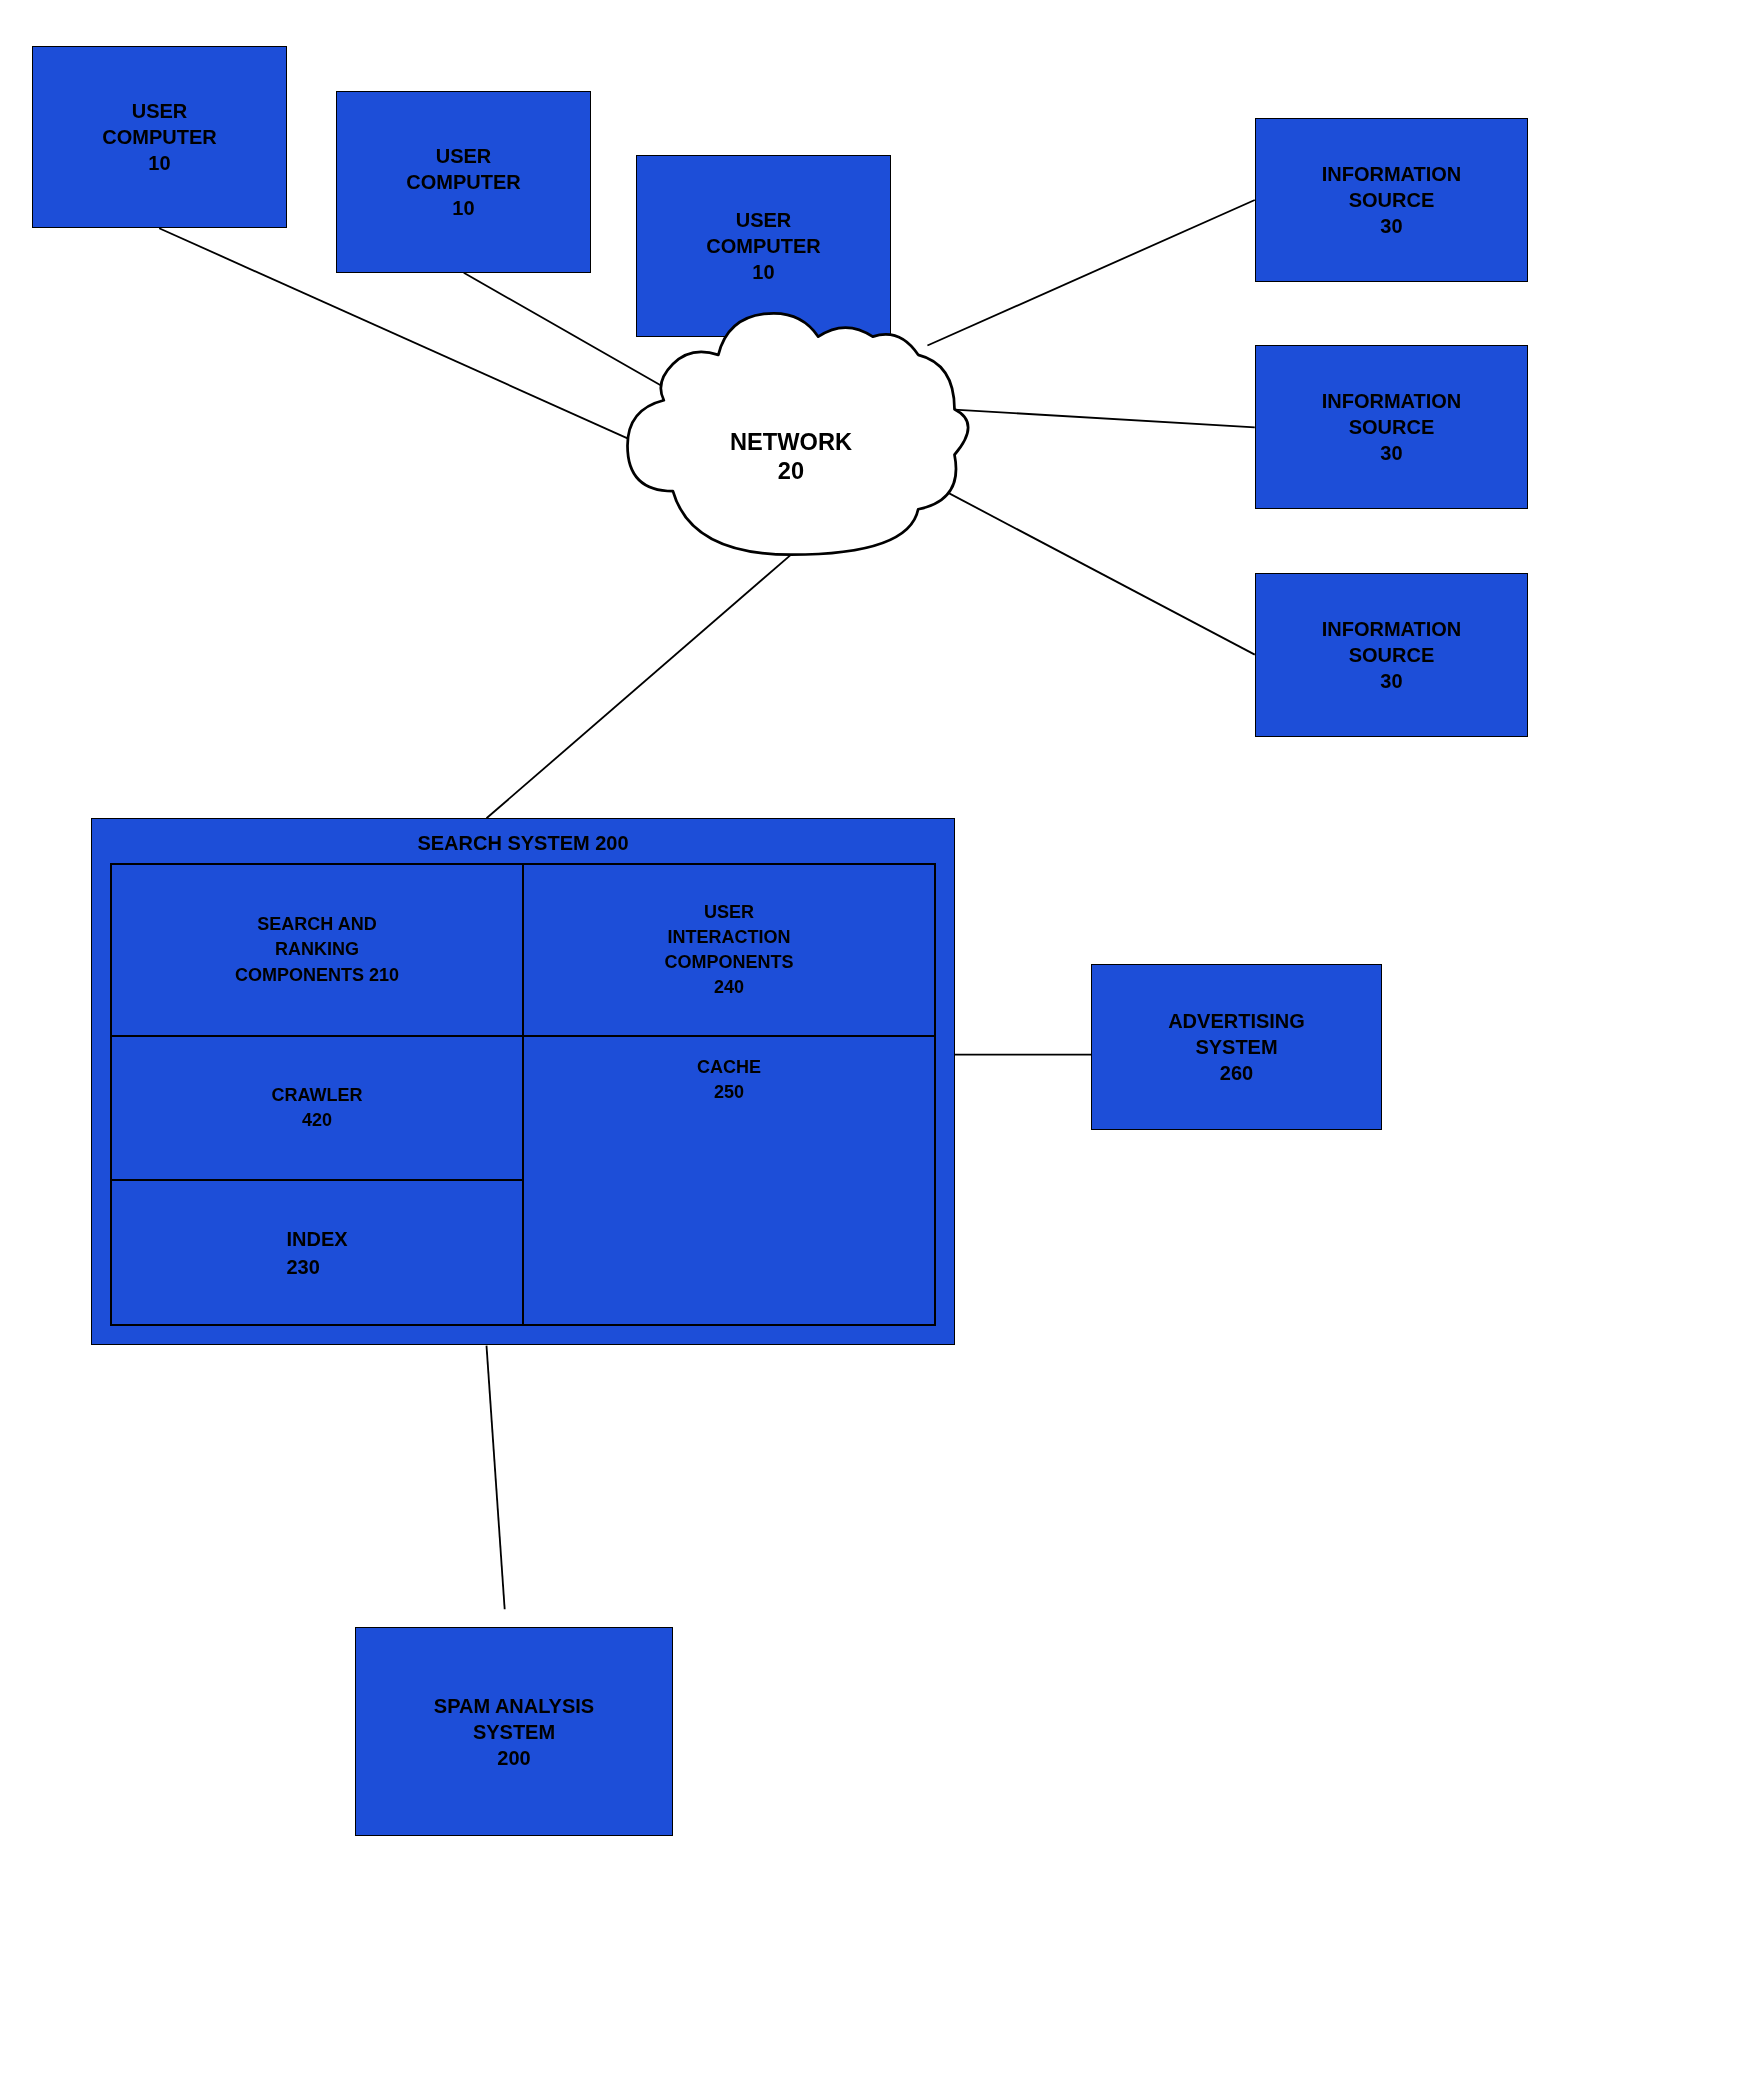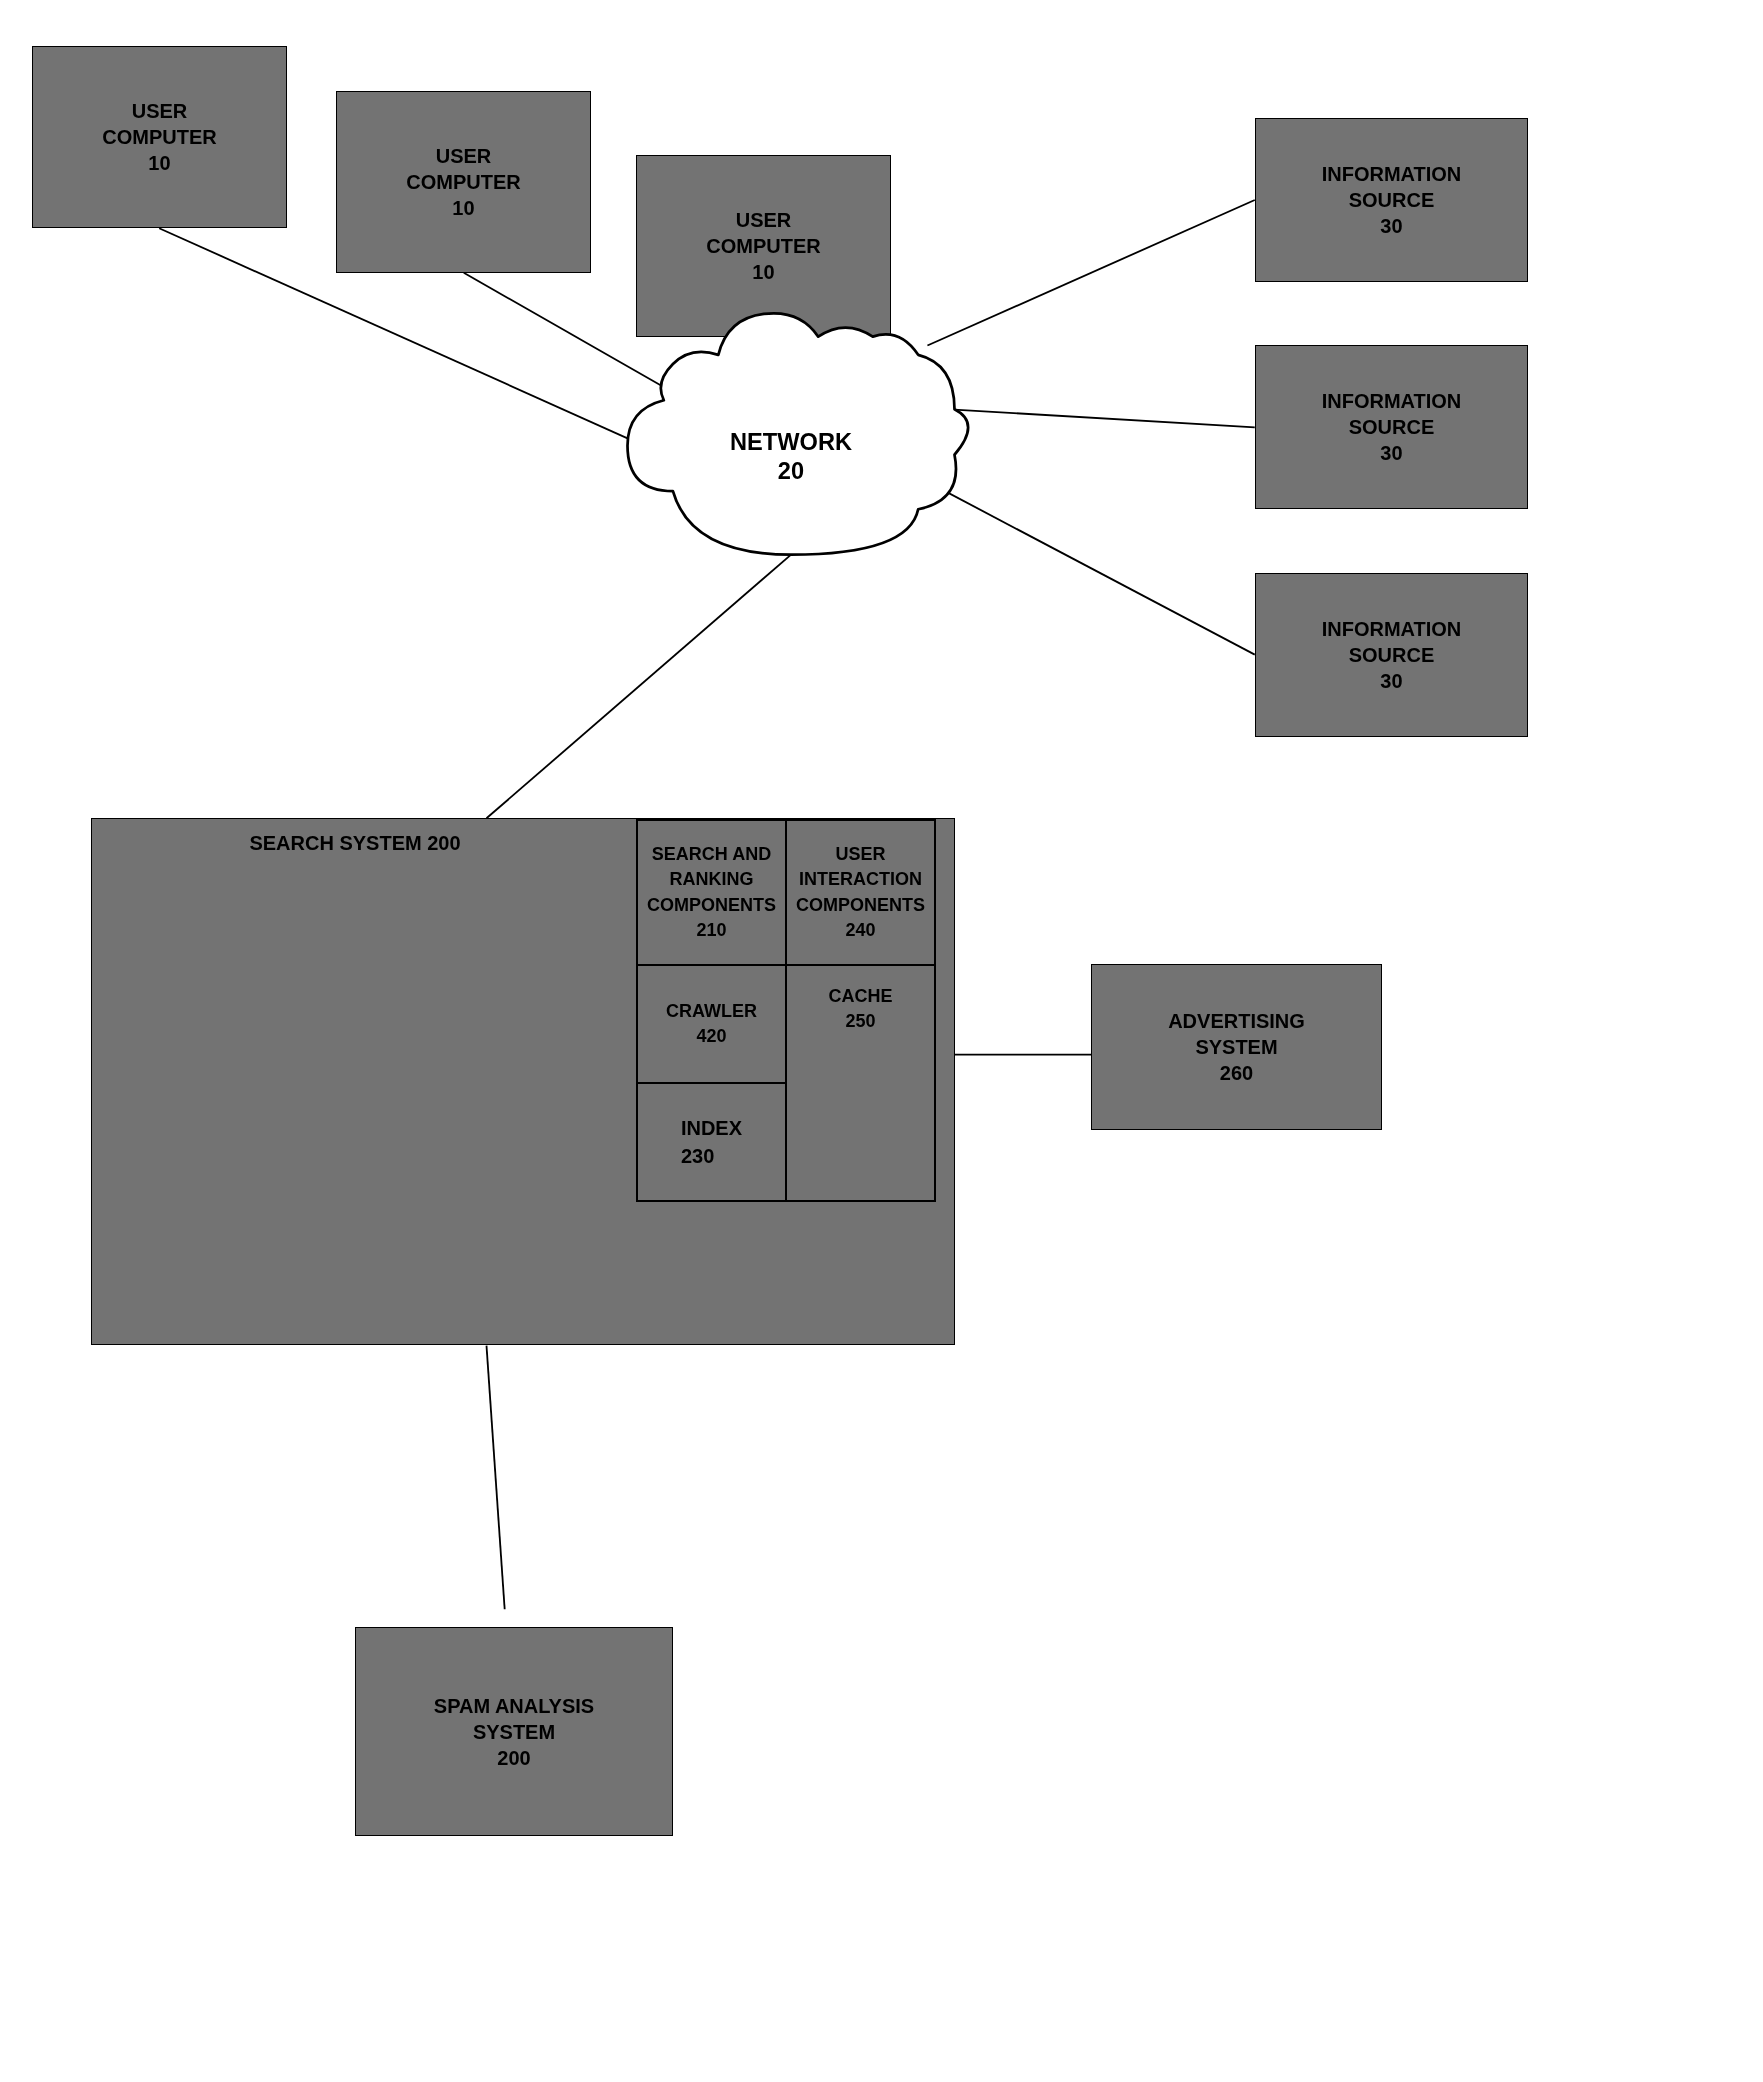--- a/index.html
+++ b/index.html
@@ -12,21 +12,21 @@
       overflow: hidden;
     }
     .diagram-container {
       position: relative;
       width: 1764px;
       height: 2083px;
     }
     .box {
       position: absolute;
       border: 1.8px solid #000;
-      background: #737373;
+      background: #1d4ed8;
       display: flex;
       align-items: center;
       justify-content: center;
       text-align: center;
       font-size: 20px;
       font-weight: bold;
       line-height: 1.3;
       padding: 9px;
     }
     svg.connector {
@@ -126,21 +126,21 @@
         Q 420 175 390 210
         Q 400 260 350 270
         Q 340 320 210 320
         Z
       " stroke-linejoin="round"></path>
     </g>
     <text x="210" y="205" text-anchor="middle" font-size="26" font-weight="bold" fill="black" font-family="Arial">NETWORK</text>
     <text x="210" y="237" text-anchor="middle" font-size="26" font-weight="bold" fill="black" font-family="Arial">20</text>
   </svg>
 
-  <div class="box" style="left:91px; top:818px; width:864px; height:527px; align-items:flex-start; justify-content:flex-start; padding:0; ">
+  <div class="box" style="left:91px; top:818px; width:864px; height:527px; align-items:flex-start; justify-content:flex-start; padding:0; flex-direction:column;">
 
     <div style="width:100%; text-align:center; padding:11px 0 7.3px 0; font-size:20px; font-weight:bold;">
       SEARCH SYSTEM 200
     </div>
 
     <div style="display:grid; grid-template-columns:1fr 1fr; grid-template-rows:auto auto auto; border:1.8px solid #000; margin:0 18px 18px 18px; flex:1; width:calc(100% - 36px);">
 
       <div style="border:0.9px solid #000; display:flex; align-items:center; justify-content:center; text-align:center; font-size:18px; font-weight:bold; line-height:1.4; padding:18px 9px; min-height:145px;">
         <span style="white-space:pre-line">SEARCH AND
 RANKING

